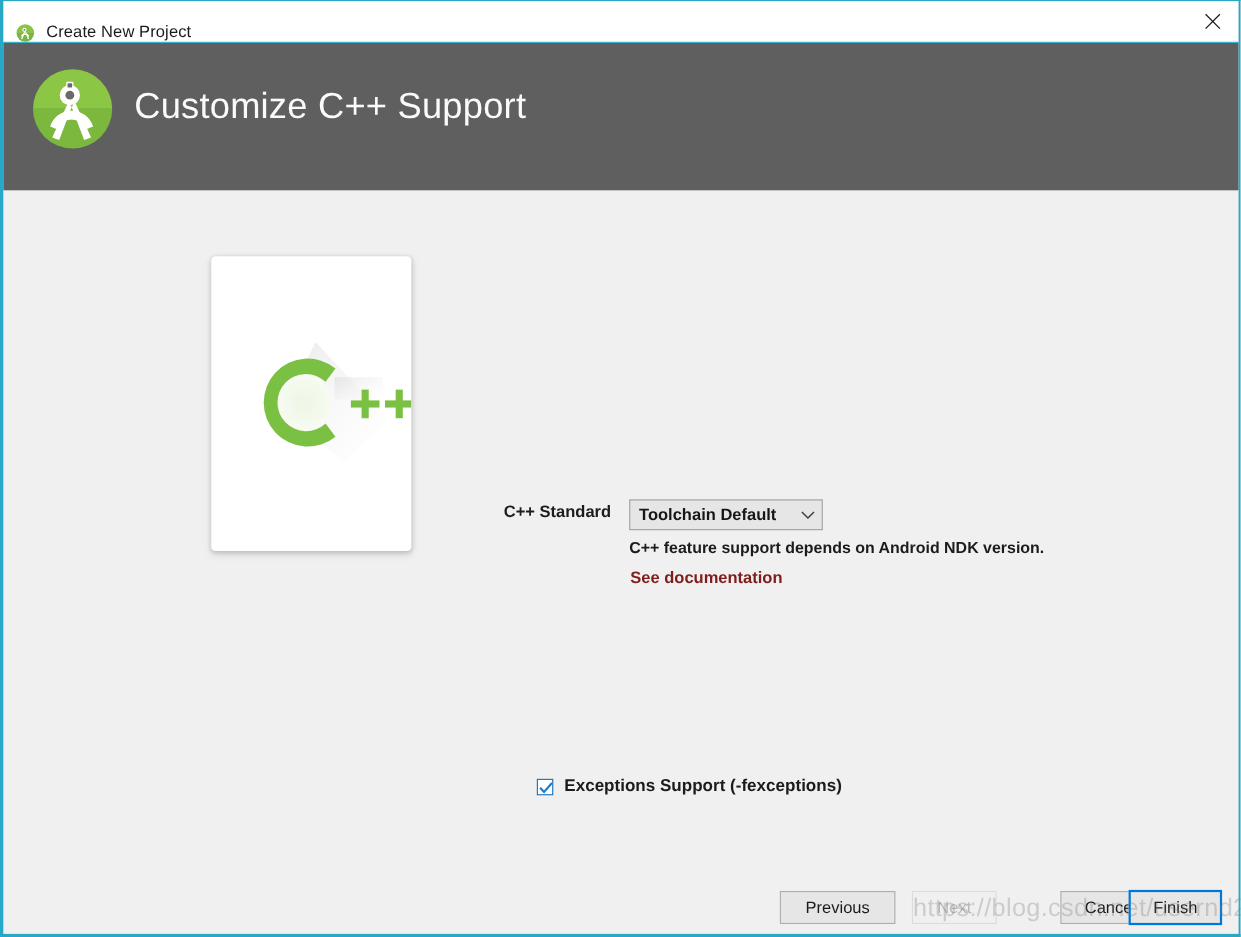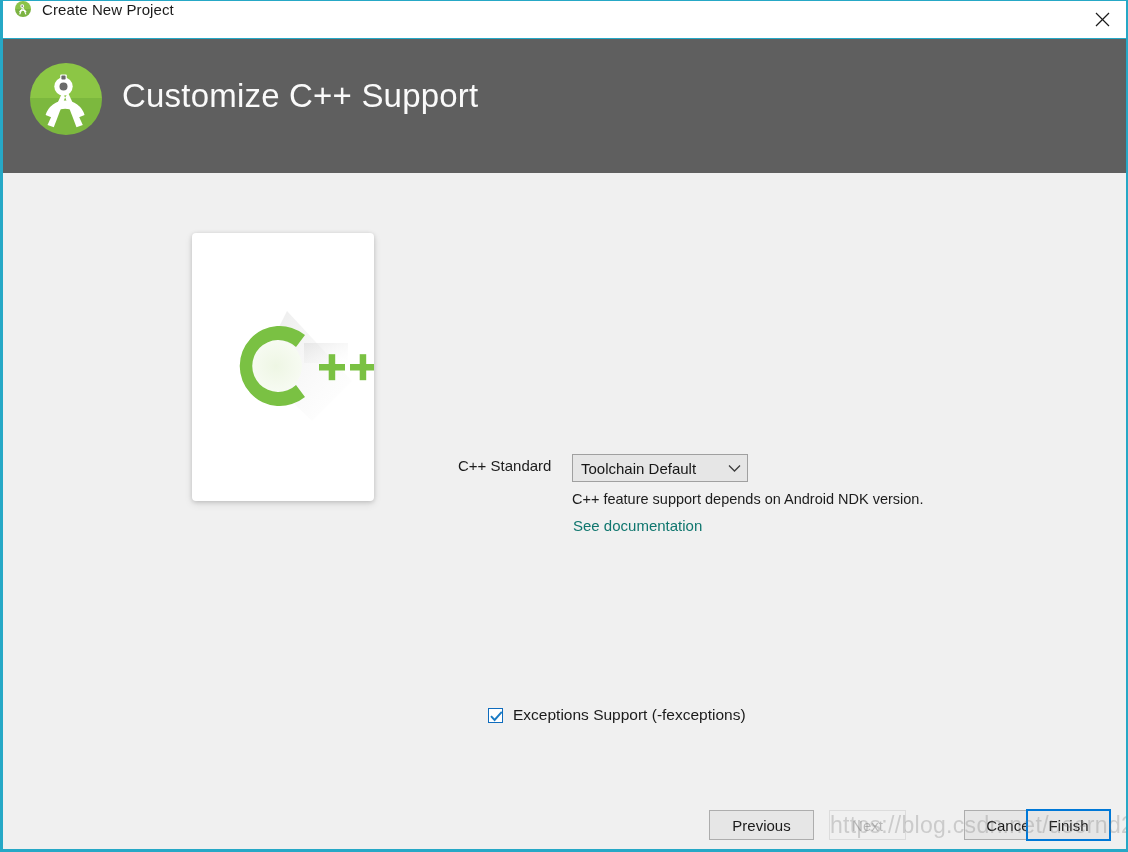--- a/index.html
+++ b/index.html
@@ -35,21 +35,21 @@
   
   .titlebar {
     position: absolute;
     left: 3px; top: 1px;
     width: 1123px;
     height: 38px;
     background: #ffffff;
     border-bottom: 1px solid #26a8c6;
     box-sizing: border-box;
     display: flex;
-    align-items: flex-start;
+    align-items: flex-end;
     z-index: 30;
   }
   .title-icon {
     width: 16px; height: 16px;
     margin-left: 12px;
     border-radius: 50%;
     position: relative;
     overflow: hidden;
     flex: 0 0 auto;
     background: linear-gradient(#8bc34a 0%, #8bc34a 48%, #7cb342 48%, #7cb342 100%);
@@ -99,20 +99,21 @@
   }
 
   
   .body-area {
     position: absolute;
     left: 3px; top: 173px;
     width: 954px;
     height: 676px;
     background: #f0f0f0;
     z-index: 5;
+    font-weight: bold;
   }
 
   
   .cpp-card {
     position: absolute;
     left: 189px; top: 60px;
     width: 182px; height: 268px;
     background: #ffffff;
     border-radius: 4px;
     box-shadow: 0 1px 4px rgba(0,0,0,.16), 0 3px 9px rgba(0,0,0,.09);
@@ -156,21 +157,21 @@
     position: absolute;
     left: 569px; top: 318px;
     font-size: 14.5px;
     color: #1c1c1c;
     white-space: nowrap;
   }
   .doc-link {
     position: absolute;
     left: 570px; top: 344px;
     font-size: 15px;
-    color: #0f766e;
+    color: #7f1d1d;
     white-space: nowrap;
     cursor: pointer;
   }
 
   
   .check-row {
     position: absolute;
     display: flex;
     align-items: center;
     cursor: default;

